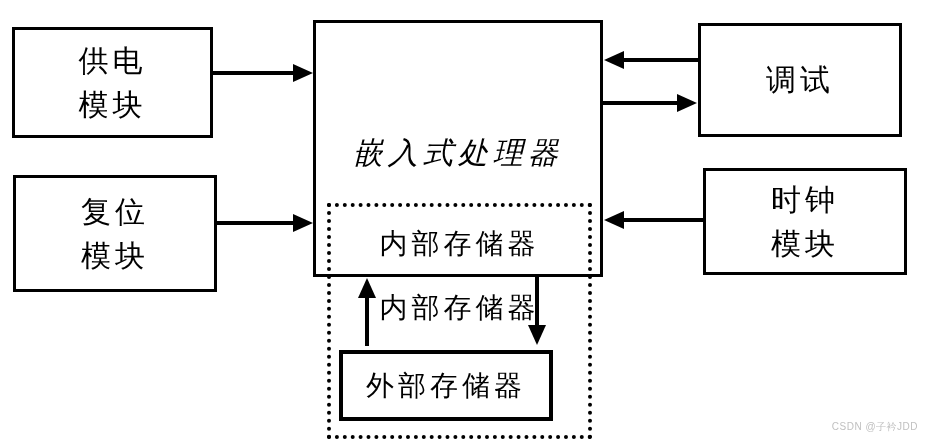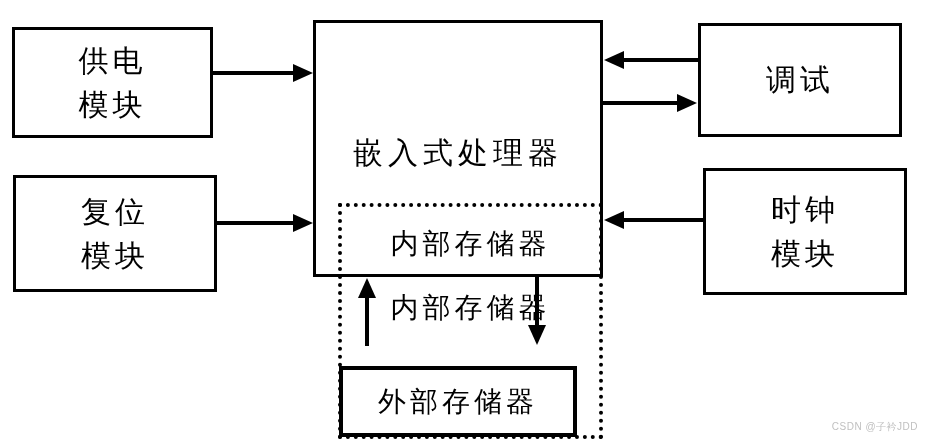--- a/index.html
+++ b/index.html
@@ -22,53 +22,54 @@
     align-items: center;
     justify-content: center;
     font-size: 30px;
     letter-spacing: 4px;
     line-height: 44px;
     text-align: center;
   }
   #power-box   { left: 12px;  top: 27px;  width: 201px; height: 111px; }
   #reset-box   { left: 13px;  top: 175px; width: 204px; height: 117px; }
   #debug-box   { left: 698px; top: 23px;  width: 204px; height: 114px; }
-  #clock-box   { left: 703px; top: 168px; width: 204px; height: 127px; }
+  #clock-box   { left: 703px; top: 168px; width: 204px; height: 107px; }
   #processor-box {
     left: 313px; top: 20px; width: 290px; height: 257px;
     display: block;
+    font-style: italic;
   }
   .proc-label {
     position: absolute;
     left: 0; right: 0;
     top: 115px;
     text-align: center;
     font-size: 30px;
     letter-spacing: 5px;
     line-height: 30px;
   }
   #dotted-box {
     position: absolute;
     box-sizing: border-box;
-    left: 338px; top: 203px; width: 265px; height: 236px;
+    left: 327px; top: 203px; width: 265px; height: 236px;
     border: 4px dotted #000;
     background: transparent;
   }
   .dotted-label {
     position: absolute;
     left: 0; right: 0;
     text-align: center;
     font-size: 28px;
     letter-spacing: 4px;
     line-height: 30px;
   }
   #internal-memory-label { top: 22px; }
   #storage-module-label  { top: 86px; }
   #external-memory-box {
-    left: 339px; top: 366px; width: 238px; height: 71px;
+    left: 339px; top: 350px; width: 214px; height: 71px;
     border-width: 4px;
     font-size: 28px;
     line-height: 30px;
   }
   #arrow-layer {
     position: absolute;
     left: 0; top: 0;
     pointer-events: none;
   }
   #watermark {

